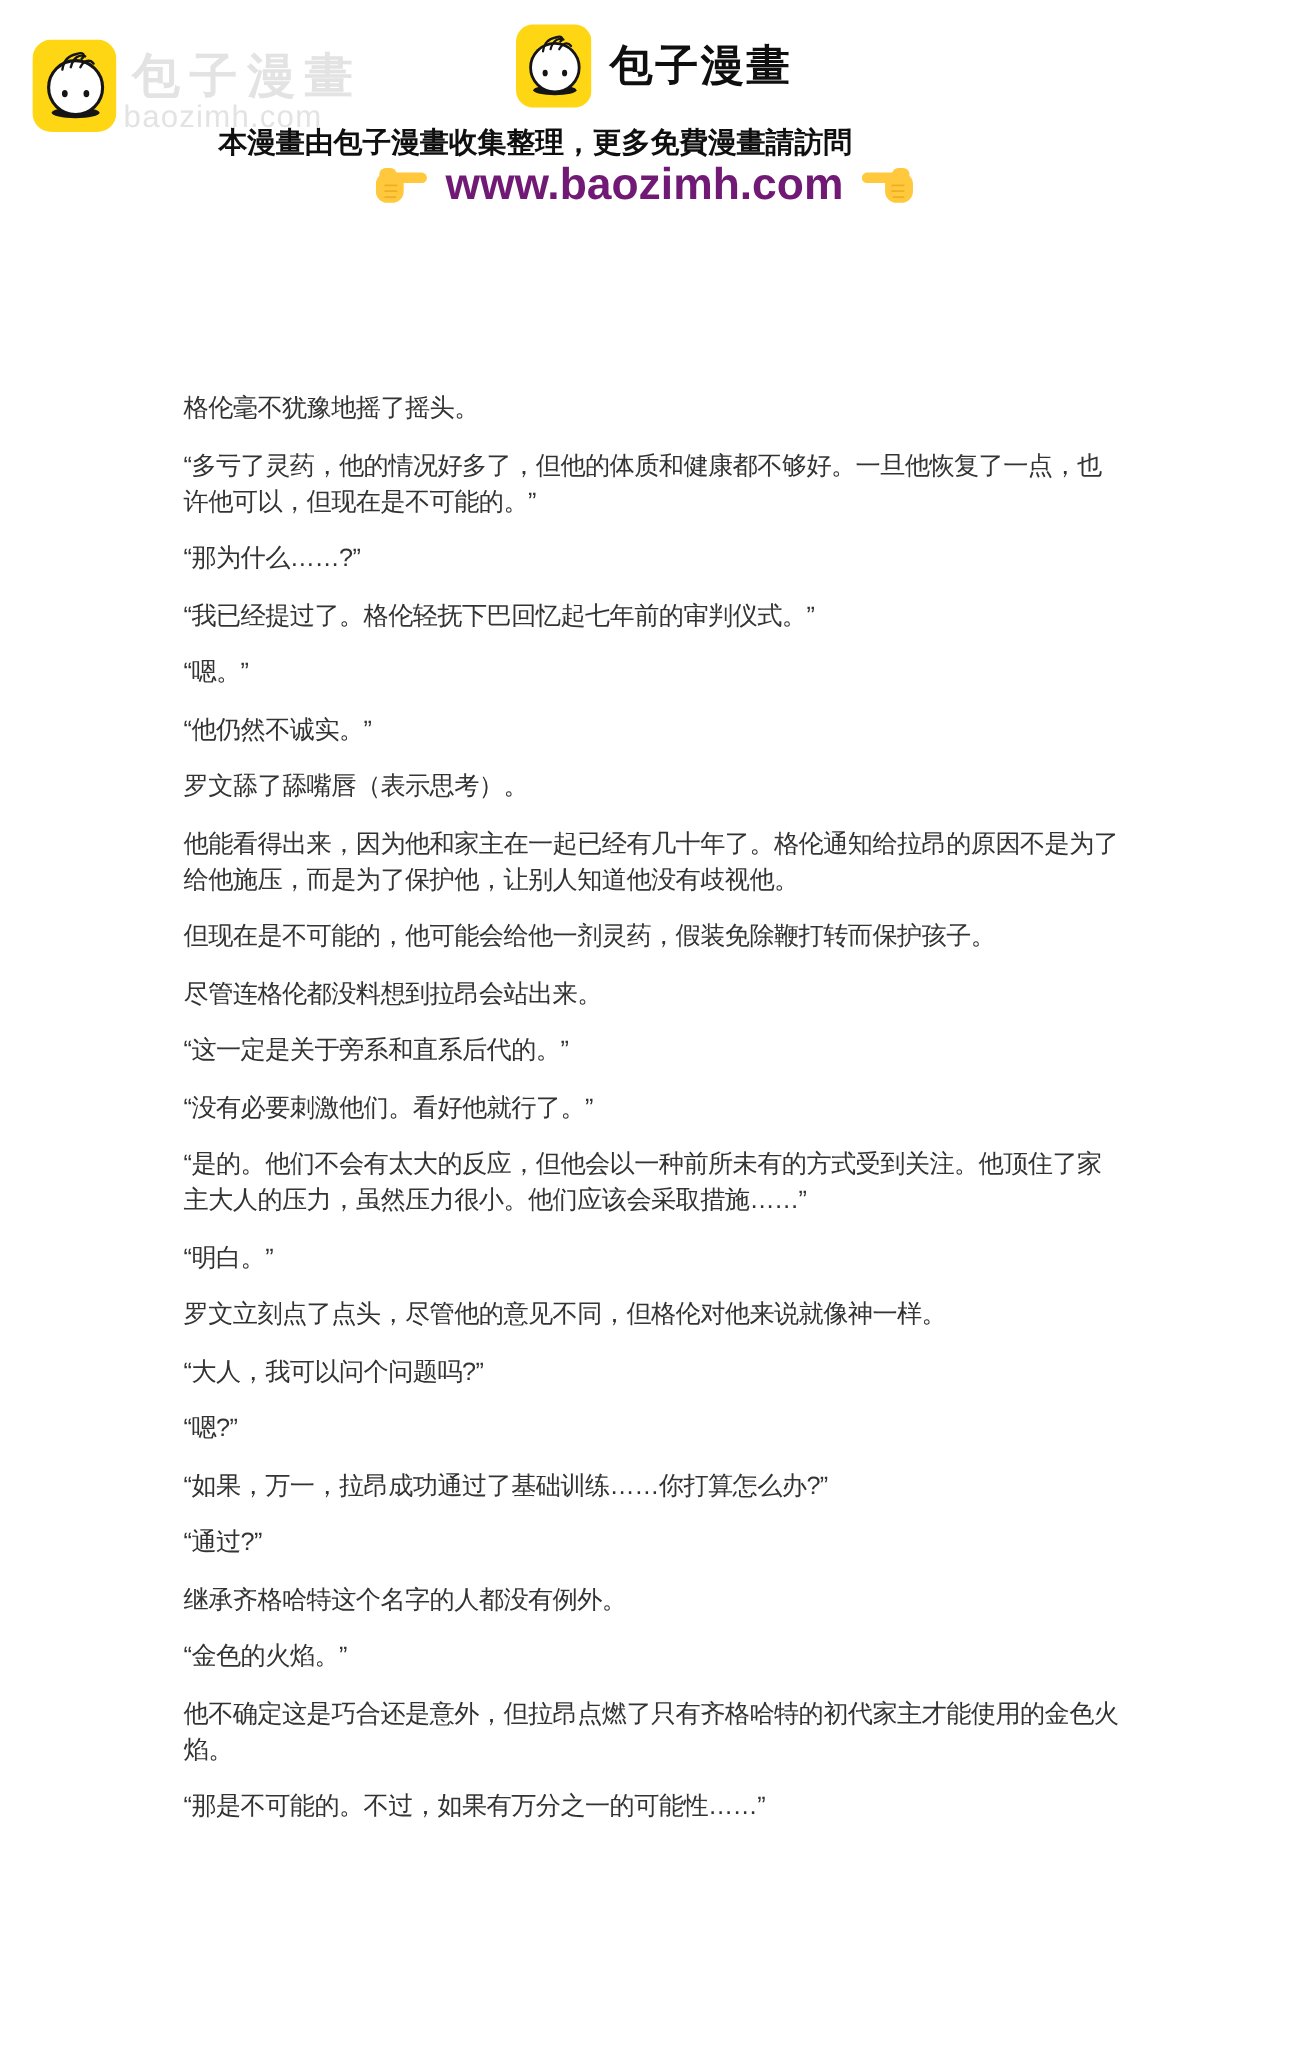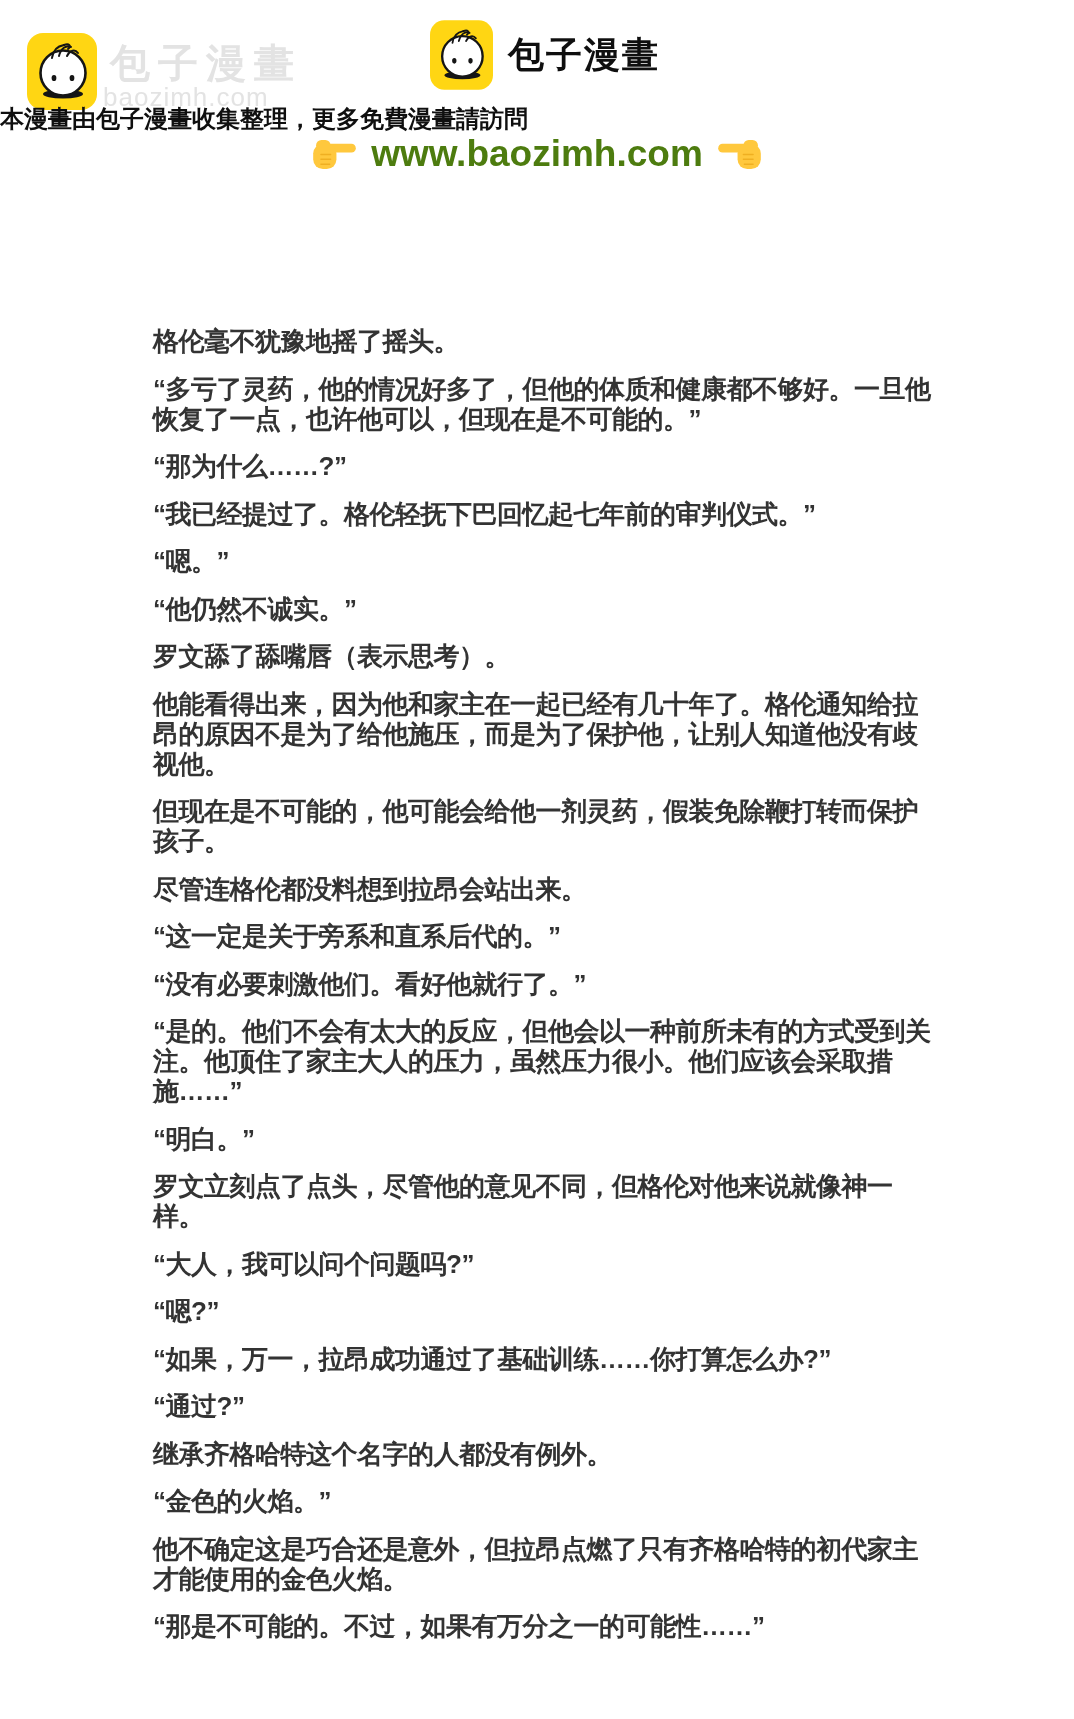--- a/index.html
+++ b/index.html
@@ -31,38 +31,38 @@
   }
   
   .logo{position:absolute;left:430px;top:20px;display:flex;align-items:center}
   .logo-icon{width:63px;height:70px;flex:0 0 auto}
   .logo-title{
     margin-left:15px;font-size:36px;font-weight:bold;letter-spacing:2px;
     color:var(--heading-text);white-space:nowrap;
   }
   
   .slogan{
-    position:absolute;left:0;top:103px;width:892px;
+    position:absolute;left:0;top:103px;width:892px;text-align:center;
     font-size:24px;font-weight:bold;color:var(--heading-text);white-space:nowrap;
   }
   .url-line{
     position:absolute;left:0;top:133px;width:1074px;
     display:flex;justify-content:center;align-items:center;gap:15px;
   }
   .url-text{
-    font-size:37px;font-weight:bold;color:#4d7c0f;letter-spacing:0;white-space:nowrap;
+    font-size:37px;font-weight:bold;color:#701a75;letter-spacing:0;white-space:nowrap;
   }
   .hand{width:43px;height:31px}
   .hand.flip{transform:scaleX(-1)}
   
   .story{position:absolute;left:153px;top:326px;width:780px}
   .story p.para{
     margin:0 0 17.5px 0;
-    font-size:26px;line-height:30px;letter-spacing:-0.5px;
-    color:var(--body-text);font-weight:700;text-align:left;
+    font-size:21px;line-height:30px;letter-spacing:-0.5px;
+    color:var(--body-text);font-weight:400;text-align:left;
     word-break:break-all;
   }
   .defs-holder{position:absolute;width:0;height:0;overflow:hidden}
 </style>
 <title>包子漫畫</title></head>
 <body>
 
 <svg class="defs-holder" aria-hidden="true">
   <defs>
     <symbol id="bun-icon" viewBox="0 0 70 77">

